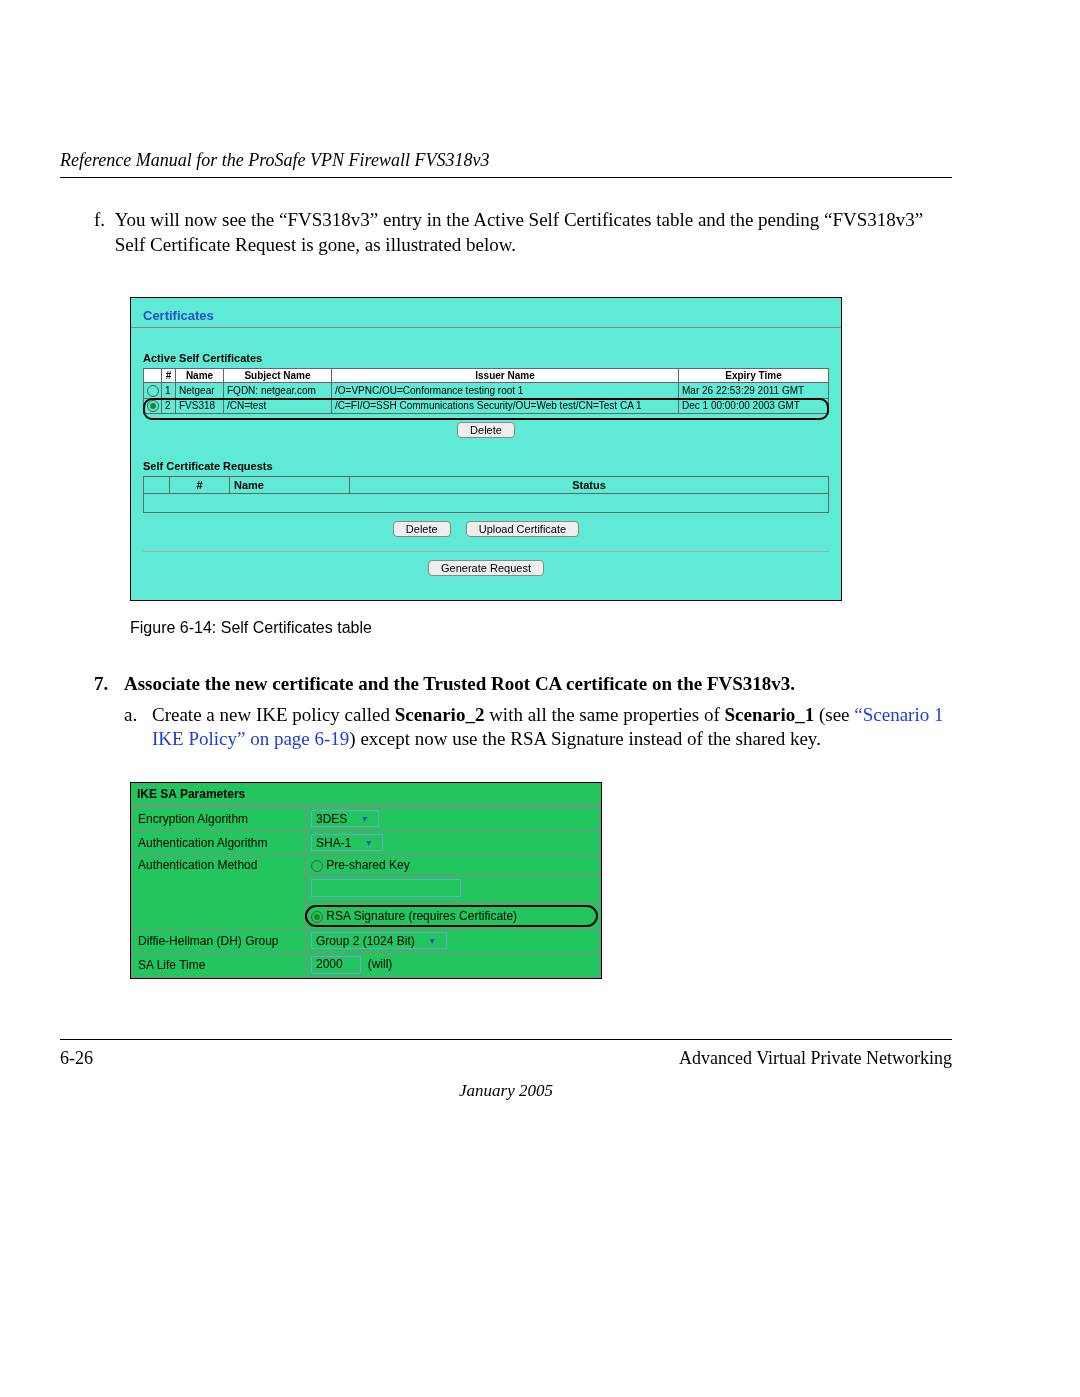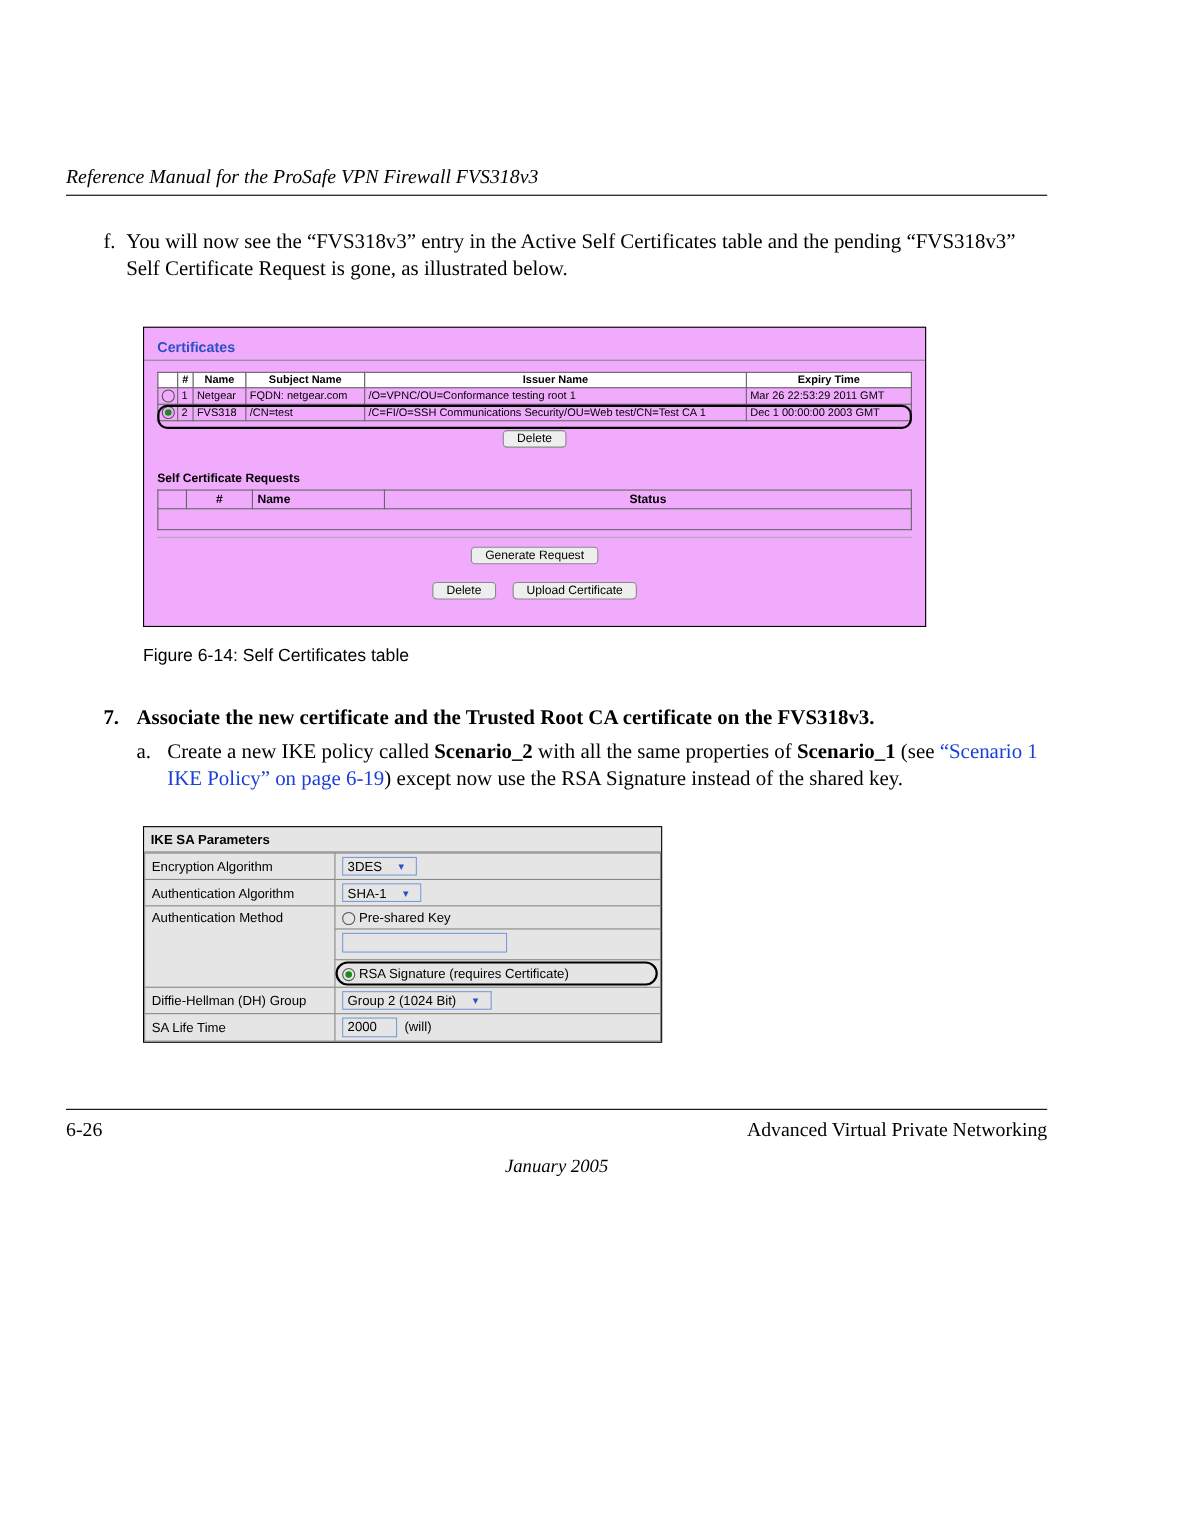--- a/index.html
+++ b/index.html
@@ -49,21 +49,21 @@
     font-weight: normal;
     font-size: 16px;
     margin: 18px 0 35px 70px;
   }
 
   
   .cert-box {
     margin-left: 70px;
     width: 710px;
     border: 1px solid #000;
-    background: #f0abfc;
+    background: #5eead4;
     font-family: Arial, Helvetica, sans-serif;
     font-size: 11px;
     color: #000;
   }
   .cert-title {
     color: #2a4fc7;
     font-weight: bold;
     font-size: 13px;
     padding: 10px 12px 4px 12px;
     border-bottom: 1px solid #888;
@@ -128,21 +128,21 @@
     border:1px solid #666; padding:2px 4px; text-align:center;
     font-weight:bold;
   }
   table.req td.empty { height:14px; font-weight:normal;}
 
   
   .ike-box {
     margin-left: 70px;
     width: 470px;
     border:1px solid #000;
-    background:#e5e5e5;
+    background:#22c55e;
     font-family: Arial, Helvetica, sans-serif;
     font-size:12px;
   }
   .ike-title {
     font-weight:bold; font-size:12px;
     padding:4px 6px; border-bottom:1px solid #888;
   }
   table.ike {
     border-collapse:collapse; width:100%;
     table-layout:auto; font-size:12px;
@@ -195,20 +195,21 @@
   <div class="running-header">Reference Manual for the ProSafe VPN Firewall FVS318v3</div>
 
   <div class="step-f body-text">
     <div class="marker">f.</div>
     <div>You will now see the “FVS318v3” entry in the Active Self Certificates table and the pending “FVS318v3” Self Certificate Request is gone, as illustrated below.</div>
   </div>
 
   <div class="cert-box">
     <div class="cert-title">Certificates</div>
     <div class="cert-inner">
+      <div class="subhead">Active Self Certificates</div>
       <div style="position:relative;">
         <table class="cert">
           <colgroup>
             <col style="width:18px">
               <col style="width:14px">
               <col style="width:48px">
             <col style="width:108px">
               <col>
               <col style="width:150px">
           </colgroup>
@@ -258,26 +259,26 @@
           <th></th>
           <th>#</th>
           <th class="left" style="text-align:left">Name</th>
           <th>Status</th>
         </tr>
         <tr>
               <td class="empty" colspan="4"></td>
             </tr>
       </tbody>
         </table>
-      <div class="center-row" style="border-top:1px solid #aaa; margin-top:6px;">
-        <button class="btn">Generate Request</button>
-      </div>
       <div class="center-row">
         <button class="btn">Delete</button>
         <button class="btn">Upload Certificate</button>
+      </div>
+      <div class="center-row" style="border-top:1px solid #aaa; margin-top:6px;">
+        <button class="btn">Generate Request</button>
       </div>
     </div>
   </div>
 
   <div class="fig-caption">Figure 6-14: Self Certificates table</div>
 
   <div class="step-7 body-text">
     <div class="marker">7.</div>
     <div>Associate the new certificate and the Trusted Root CA certificate on the FVS318v3.</div>
   </div>

